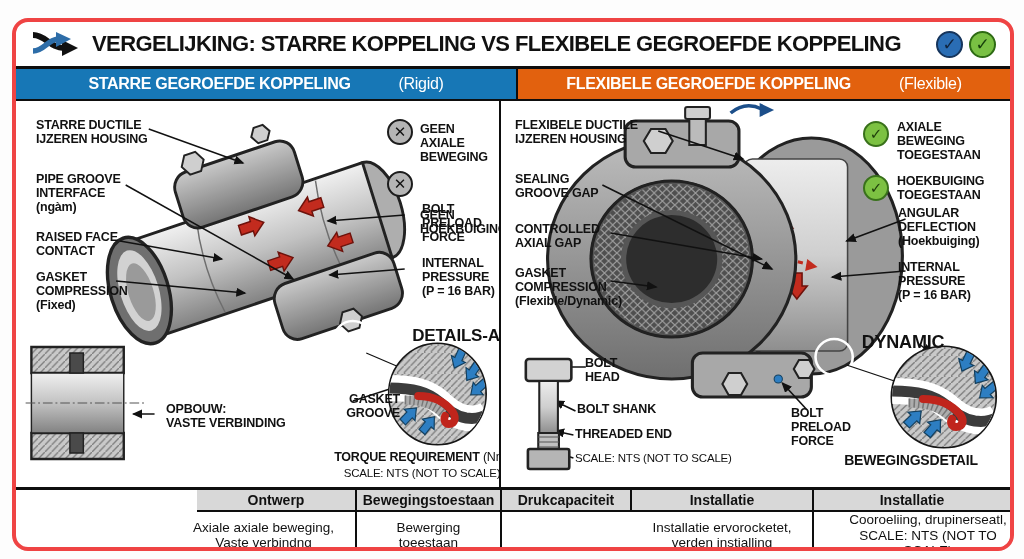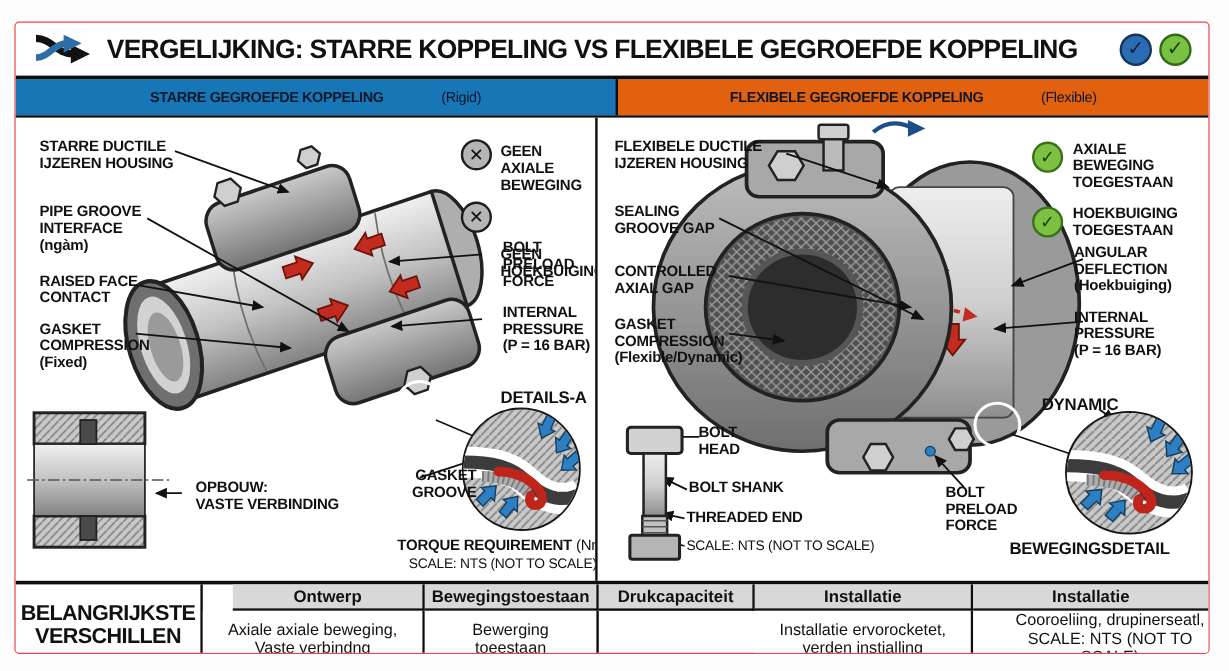--- a/index.html
+++ b/index.html
@@ -1,30 +1,30 @@
 <!DOCTYPE html>
 <html style="--blue_header: #1777b6; --orange_header: #e2610e; --badge_no: #b5b5b5; --badge_yes: #7cc142; --arrow_red: #c22b1e; --arrow_blue: #2d7ec2; --title_check_blue: #2a6db4; --title_check_green: #79c043;"><head>
 <meta charset="utf-8">
 <style>
   html,body{margin:0;padding:0;background:#fff;}
   .stage{position:relative;width:1024px;height:559px;background:#fdfdfd;overflow:hidden;
          font-family:"Liberation Sans","DejaVu Sans",sans-serif;color:#111;}
   .frame{position:absolute;left:12px;top:18px;width:994px;height:525px;
-         border:1px solid #ef4444;border-radius:4px;background:#fff;overflow:hidden;}
+         border:4px solid #ef4444;border-radius:16px;background:#fff;overflow:hidden;}
   
   .titlebar{position:relative;height:44px;border-bottom:3px solid #0e0e0e;display:flex;align-items:center;}
   .shuffle{margin:0 10px 0 14px;flex:0 0 auto;}
   .title{font-size:22px;font-weight:bold;letter-spacing:-0.6px;white-space:nowrap;flex:1 1 auto;}
   .title-badges{display:flex;gap:6px;margin-right:14px;}
   .tbadge{width:27px;height:27px;border-radius:50%;display:flex;align-items:center;justify-content:center;
           font-size:17px;font-weight:bold;color:#10243e;border:2px solid #16355c;box-sizing:border-box;}
   .tbadge.green{color:#17400c;border-color:#2e6b14;}
   
   .panel-headers{display:flex;height:30px;border-bottom:2.5px solid #0e0e0e;}
-  .ph{display:flex;align-items:center;justify-content:center;color:#0f172a;font-size:12px;font-weight:bold;
+  .ph{display:flex;align-items:center;justify-content:center;color:#ffffff;font-size:16px;font-weight:bold;
       letter-spacing:-0.3px;white-space:nowrap;gap:42px;}
   .ph.blue{width:502px;background:var(--blue_header,#1777b6);border-right:2.5px solid #0e0e0e;box-sizing:border-box;}
   .ph.orange{flex:1;background:var(--orange_header,#e2610e);}
   .ph-note{font-weight:normal;margin-left:6px;}
   
   .bodies{display:flex;height:386px;}
   .panel-body{position:relative;overflow:hidden;}
   .panel-body.left{width:485px;border-right:2.5px solid #0e0e0e;box-sizing:border-box;}
   .panel-body.right{flex:1;}
   .art{position:absolute;inset:0;width:100%;height:100%;}
@@ -188,21 +188,21 @@
         <div class="lb" style="left:404px;top:72px;margin-top:36px;">GEEN
 HOEKBUIGING</div>
 
         <div class="lb" style="left:406px;top:102px;">BOLT
 PRELOAD
 FORCE</div>
         <div class="lb" style="left:406px;top:156px;">INTERNAL
 PRESSURE
 (P = 16 BAR)</div>
 
-        <div class="lb center" style="left:388px;top:226px;width:104px;font-size:14px;">DETAILS-A</div>
+        <div class="lb center" style="left:388px;top:226px;width:104px;font-size:17px;">DETAILS-A</div>
         <div class="lb right" style="left:296px;top:292px;width:88px;">GASKET
 GROOVE</div>
         <div class="lb center" style="left:310px;top:350px;width:192px;white-space:nowrap;">
           <span>TORQUE REQUIREMENT</span>
           <span style="font-weight:normal;">(Nm)</span>
         </div>
         <div class="lb small center" style="left:310px;top:366px;width:192px;font-weight:normal;white-space:nowrap;">SCALE: NTS (NOT TO SCALE)</div>
         <div class="lb" style="left:150px;top:302px;">OPBOUW:
 VASTE VERBINDING</div>
       </div>
@@ -326,37 +326,35 @@
         <div class="lb" style="left:396px;top:74px;">HOEKBUIGING
 TOEGESTAAN</div>
 
         <div class="lb" style="left:397px;top:106px;">ANGULAR
 DEFLECTION
 (Hoekbuiging)</div>
         <div class="lb" style="left:397px;top:160px;">INTERNAL
 PRESSURE
 (P = 16 BAR)</div>
 
-        <div class="lb center" style="left:352px;top:232px;width:100px;font-size:14px;">DYNAMIC</div>
+        <div class="lb center" style="left:352px;top:232px;width:100px;font-size:18px;">DYNAMIC</div>
         <div class="lb center" style="left:330px;top:352px;width:160px;font-size:14px;">BEWEGINGSDETAIL</div>
 
         <div class="lb" style="left:84px;top:256px;">BOLT
 HEAD</div>
         <div class="lb" style="left:76px;top:302px;white-space:nowrap;">BOLT SHANK</div>
         <div class="lb" style="left:74px;top:327px;white-space:nowrap;">THREADED END</div>
         <div class="lb small" style="left:74px;top:351px;font-weight:normal;white-space:nowrap;">SCALE: NTS (NOT TO SCALE)</div>
         <div class="lb" style="left:290px;top:306px;">BOLT
 PRELOAD
 FORCE</div>
       </div>
     </div>
 
     <div class="vtable">
-      <div class="t-title">BELANGRIJKSTE
-VERSCHILLEN</div>
 
       <div class="t-head" style="grid-column:2;grid-row:1;margin-left:25px;">Ontwerp</div>
       <div class="t-head" style="grid-column:3;grid-row:1;">Bewegingstoestaan</div>
       <div class="t-head" style="grid-column:4;grid-row:1;">Drukcapaciteit</div>
       <div class="t-head" style="grid-column:5;grid-row:1;">Installatie</div>
       <div class="t-head last" style="grid-column:6;grid-row:1;">Installatie</div>
 
       <div class="t-val" style="grid-column:2;grid-row:2;">Axiale axiale beweging,
 Vaste verbindng</div>
       <div class="t-val" style="grid-column:3;grid-row:2;">Bewerging

